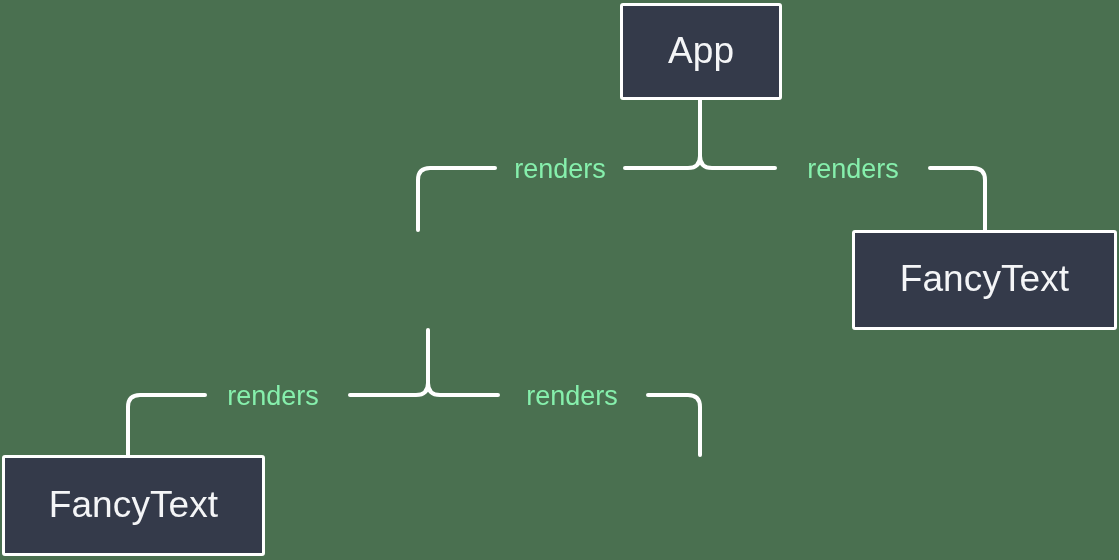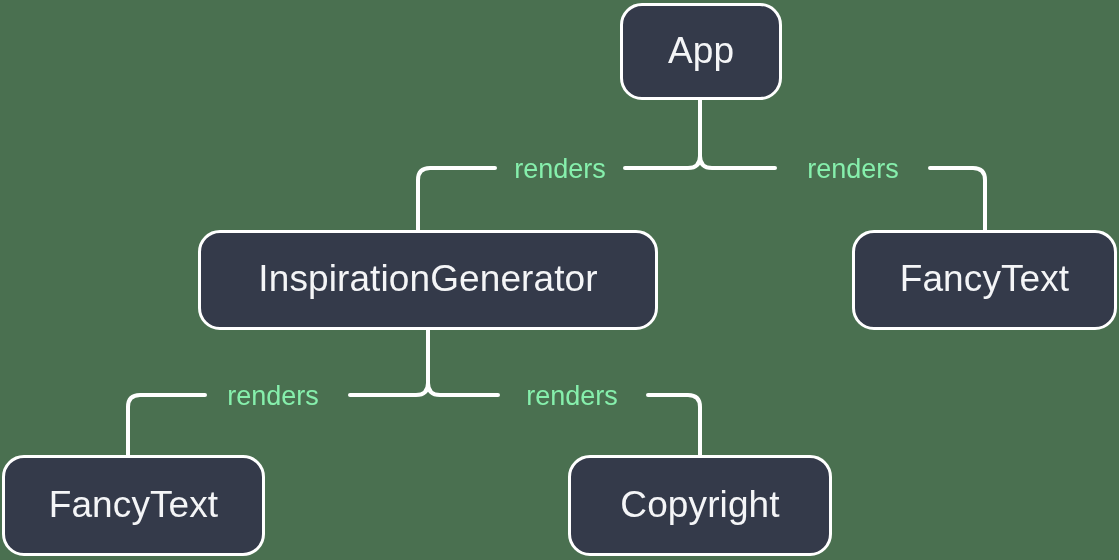--- a/index.html
+++ b/index.html
@@ -23,21 +23,21 @@
     left: 0;
     top: 0;
     width: 1119px;
     height: 560px;
   }
   .node {
     position: absolute;
     box-sizing: border-box;
     background: #343a4a;
     border: 3px solid #ffffff;
-    border-radius: 22px;
+    border-radius: 3px;
     color: #f4f5f7;
     display: flex;
     align-items: center;
     justify-content: center;
     font-size: 37px;
     font-weight: 400;
     letter-spacing: 0.1px;
     white-space: nowrap;
     z-index: 2;
   }
@@ -82,35 +82,29 @@
 
       <path d="M 428 383 Q 428 395 440 395 L 498 395 M 648 395 L 688 395 Q 700 395 700 407 L 700 455"></path>
 
     </g>
   </svg>
 
   <div class="node" id="node-app">
     <span class="node-label">App</span>
   </div>
 
-  <div class="node" id="node-inspiration">
-    <span class="node-label">InspirationGenerator</span>
-  </div>
 
   <div class="node" id="node-fancytext-right">
     <span class="node-label">FancyText</span>
   </div>
 
   <div class="node" id="node-fancytext-left">
     <span class="node-label">FancyText</span>
   </div>
 
-  <div class="node" id="node-copyright">
-    <span class="node-label">Copyright</span>
-  </div>
 
   <span class="edge-label" style="left:560px; top:169px;">renders</span>
 
   <span class="edge-label" style="left:853px; top:169px;">renders</span>
 
   <span class="edge-label" style="left:273px; top:396px;">renders</span>
 
   <span class="edge-label" style="left:572px; top:396px;">renders</span>
 
 </div>

